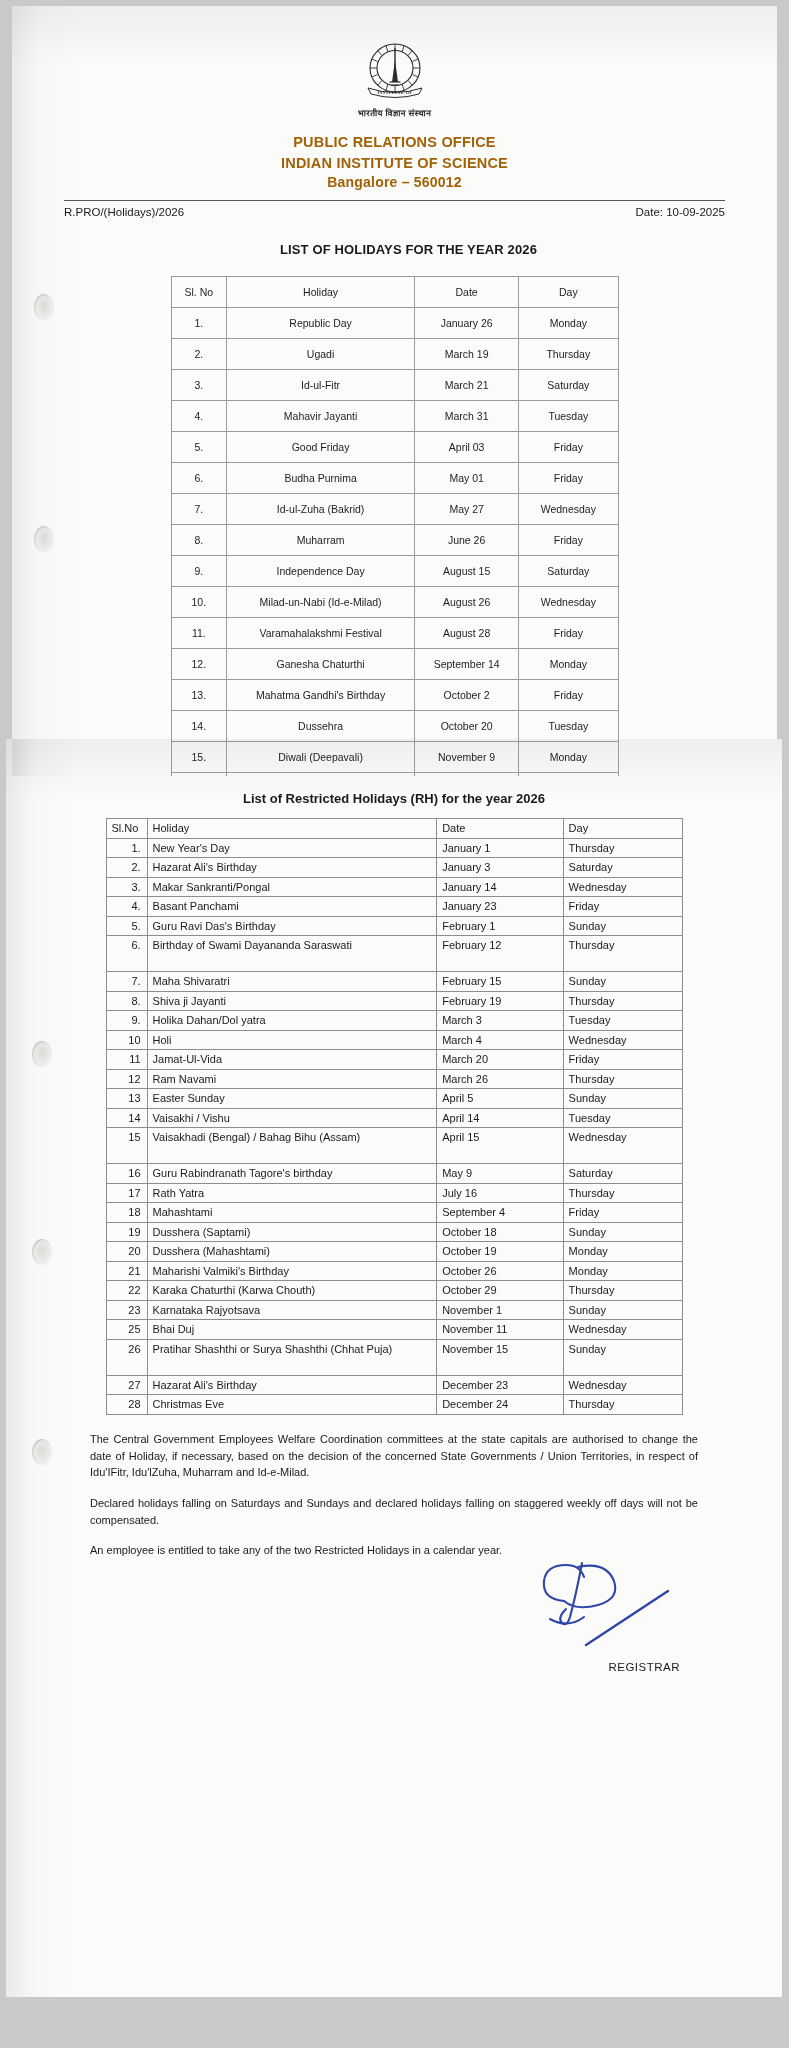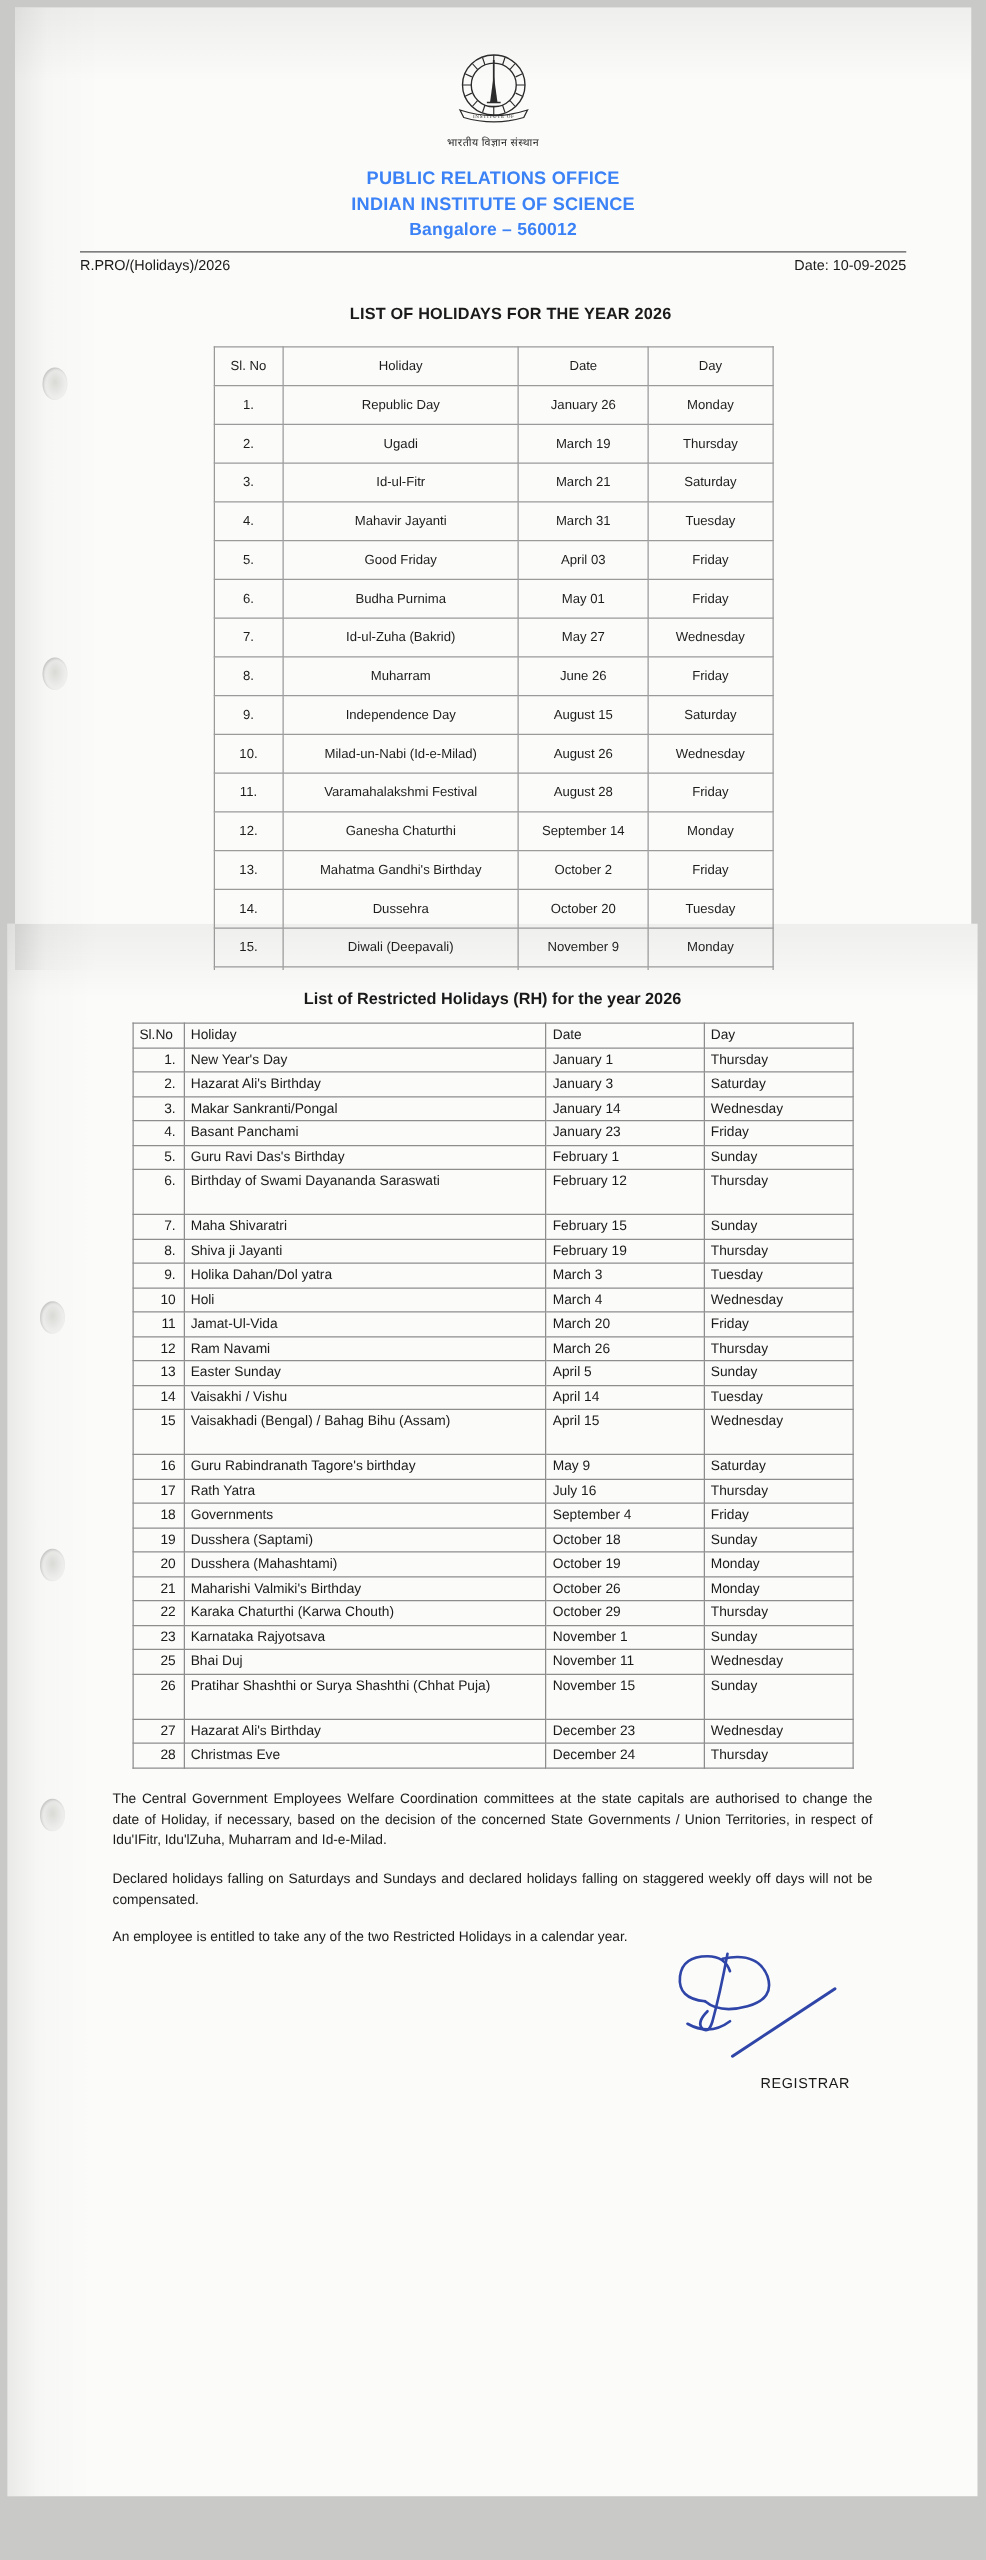--- a/index.html
+++ b/index.html
@@ -37,33 +37,33 @@
     width:20px; height:26px;
     border-radius:50%;
     background: radial-gradient(ellipse at 50% 45%, #d9d9d6 0%, #ececea 55%, #f7f7f5 100%);
     box-shadow: inset 1px 1px 2px rgba(0,0,0,.18);
     z-index:4;
   }
 
   .page-inner { position:relative; z-index:5; }
 
   
-  .emblem-wrap { text-align:center; padding-top:34px; }
+  .emblem-wrap { text-align:center; padding-top:34px;font-weight:bold; }
   .emblem { display:inline-block; }
   .emblem-caption {
     font-family:"Liberation Serif", serif;
     font-size:8.5px; letter-spacing:.4px; color:#2a2a2a;
     margin-top:1px;
   }
 
   
   .org-lines { text-align:center; margin-top:14px; }
   .org-lines div {
     font-weight:bold; font-size:14.5px; letter-spacing:.2px;
-    line-height:1.42; color:#3b82f6;
+    line-height:1.42; color:#a16207;
   }
   .org-lines div.city { font-size:14px; }
 
   .rule { height:0; border-top:1px solid #555; margin:7px 52px 0 52px; }
 
   .refline {
     display:flex; justify-content:space-between;
     margin:5px 52px 0 52px;
     font-size:11.5px; color:#1a1a1a;align-items:flex-end;
   }
@@ -446,21 +446,21 @@
             <td>Saturday</td>
           </tr>
           <tr>
             <td class="sl">17</td>
             <td>Rath Yatra</td>
             <td>July 16</td>
             <td>Thursday</td>
           </tr>
           <tr>
             <td class="sl">18</td>
-            <td>Governments</td>
+            <td>Mahashtami</td>
             <td>September 4</td>
             <td>Friday</td>
           </tr>
           <tr>
             <td class="sl">19</td>
             <td>Dusshera (Saptami)</td>
             <td>October 18</td>
             <td>Sunday</td>
           </tr>
           <tr>

